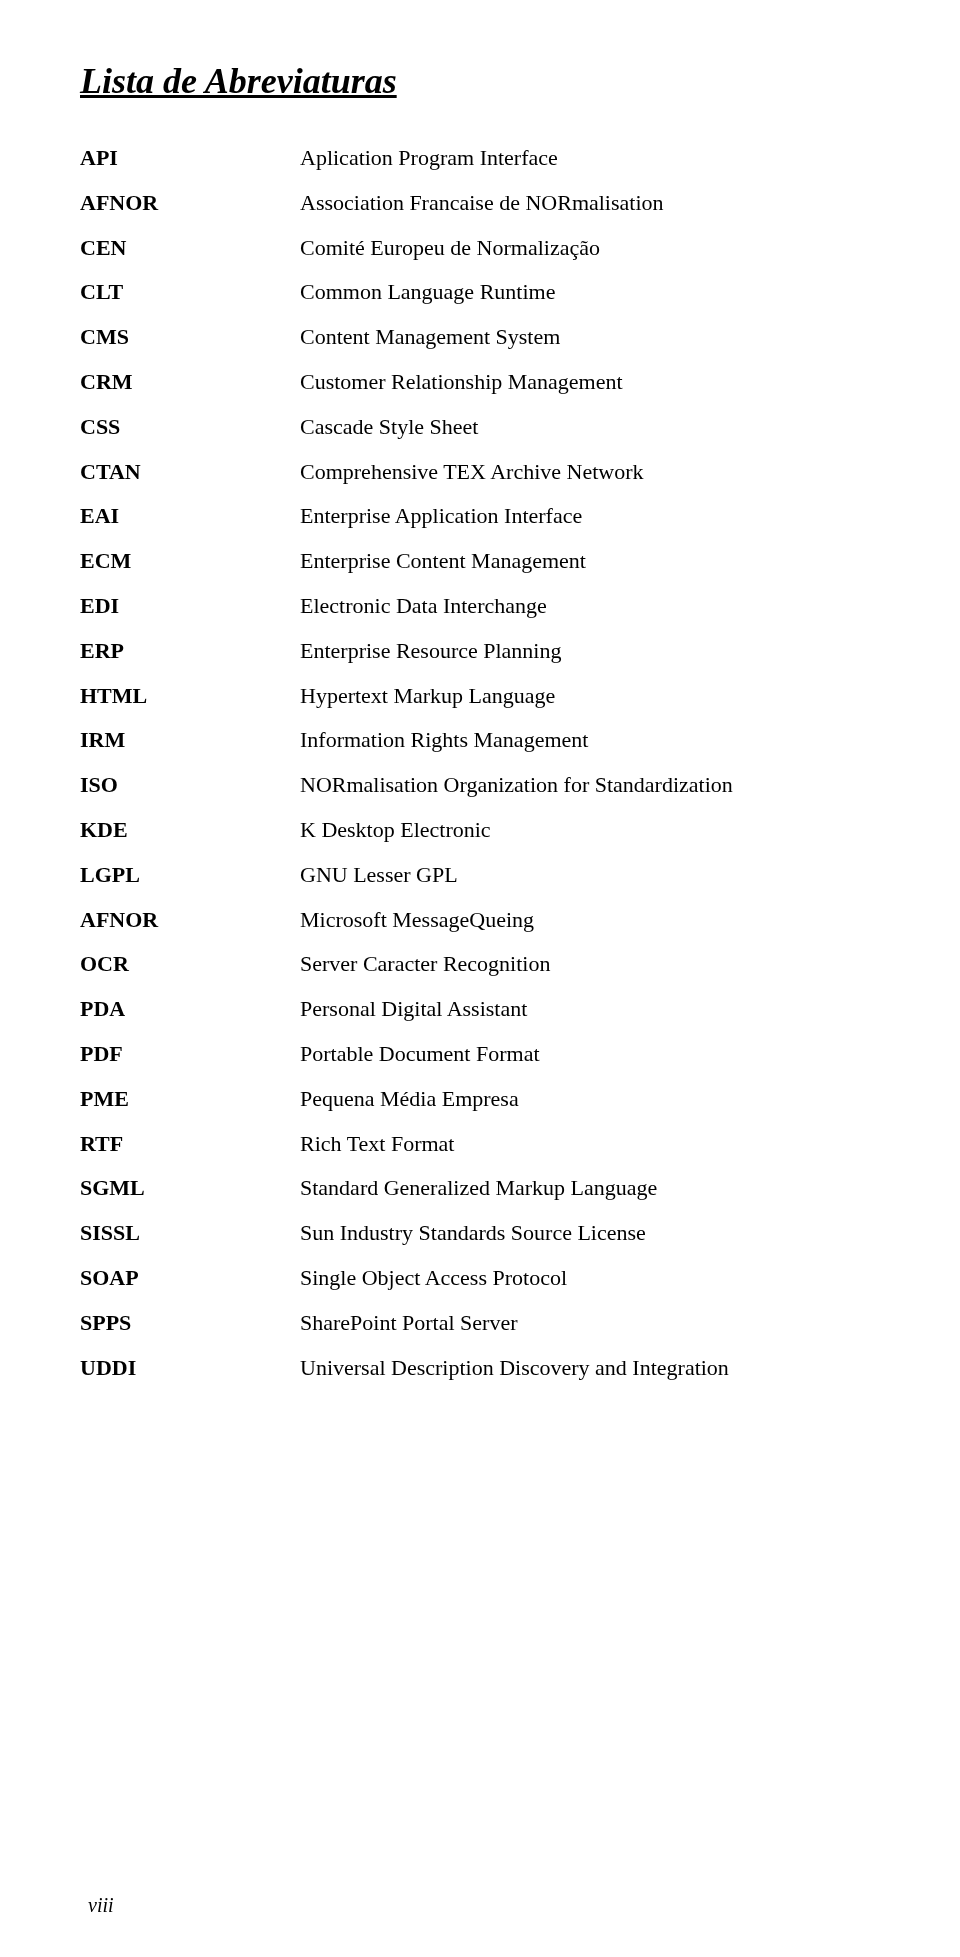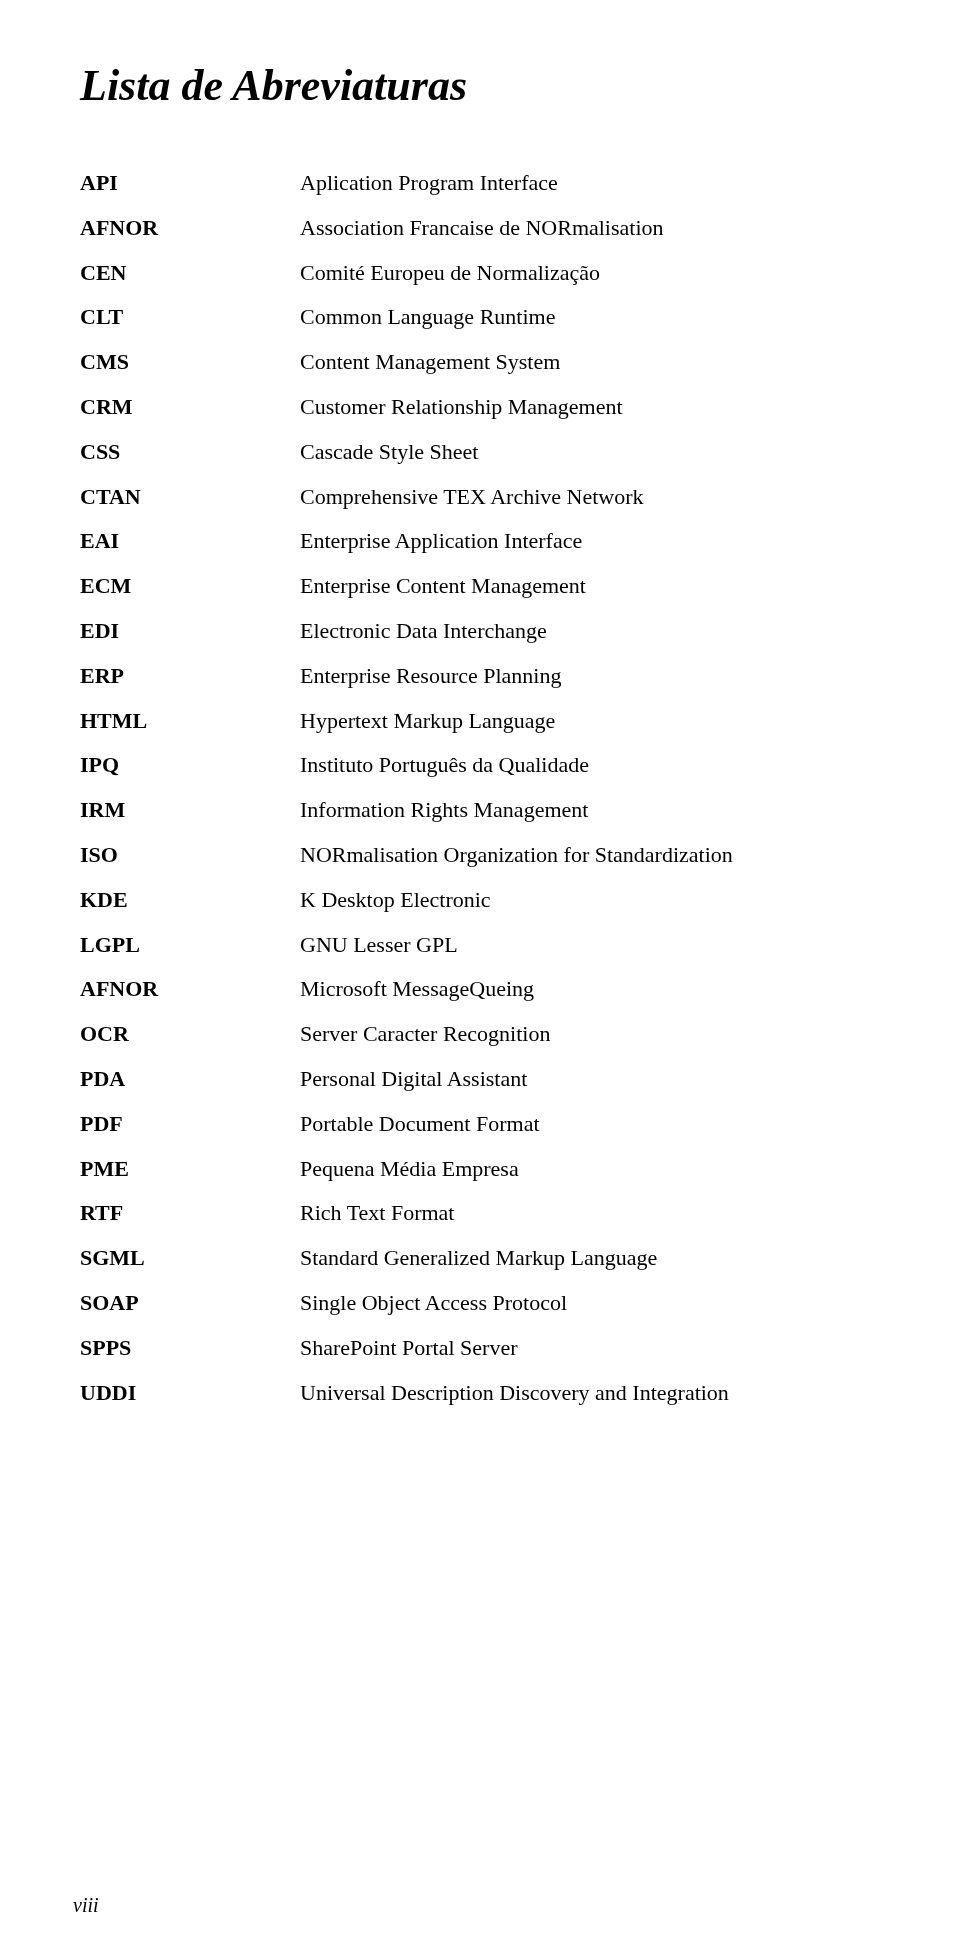--- a/index.html
+++ b/index.html
@@ -12,25 +12,26 @@
       background: #ffffff;
       font-family: "Times New Roman", Times, serif;
       color: #000000;
       width: 960px;
       min-height: 1957px;
       padding: 60px 80px 60px 80px;
       position: relative;
     }
 
     h1 {
-      font-size: 44px;
+      font-size: 36px;
       font-weight: bold;
       font-style: italic;
-      margin-bottom: 50px;
+      margin-bottom: 34px;
       font-family: "Times New Roman", Times, serif;
+      text-decoration: underline;
     }
 
     .abbrev-table {
       width: 100%;
       border-collapse: collapse;
     }
 
     .abbrev-table tr td {
       padding: 7px 0;
       vertical-align: top;
@@ -46,21 +47,21 @@
     }
 
     .abbrev-table tr td:last-child {
       font-size: 22px;
       font-weight: normal;
     }
 
     .page-number {
       position: absolute;
       bottom: 40px;
-      left: 73px;
+      left: 88px;
       font-size: 20px;
       font-style: italic;
     }
   </style>
 </head>
 <body>
 
 <h1>Lista de Abreviaturas</h1>
 
 <table class="abbrev-table">
@@ -111,24 +112,20 @@
       </tr>
       <tr>
         <td>ERP</td>
         <td>Enterprise Resource Planning</td>
       </tr>
       <tr>
         <td>HTML</td>
         <td>Hypertext Markup Language</td>
       </tr>
       <tr>
-        <td>IPQ</td>
-        <td>Instituto Português da Qualidade</td>
-      </tr>
-      <tr>
         <td>IRM</td>
         <td>Information Rights Management</td>
       </tr>
       <tr>
         <td>ISO</td>
         <td>NORmalisation Organization for Standardization</td>
       </tr>
       <tr>
         <td>KDE</td>
         <td>K Desktop Electronic</td>
@@ -159,20 +156,24 @@
       </tr>
       <tr>
         <td>RTF</td>
         <td>Rich Text Format</td>
       </tr>
       <tr>
         <td>SGML</td>
         <td>Standard Generalized Markup Language</td>
       </tr>
       <tr>
+        <td>SISSL</td>
+        <td>Sun Industry Standards Source License</td>
+      </tr>
+      <tr>
         <td>SOAP</td>
         <td>Single Object Access Protocol</td>
       </tr>
       <tr>
         <td>SPPS</td>
         <td>SharePoint Portal Server</td>
       </tr>
       <tr>
         <td>UDDI</td>
         <td>Universal Description Discovery and Integration</td>

